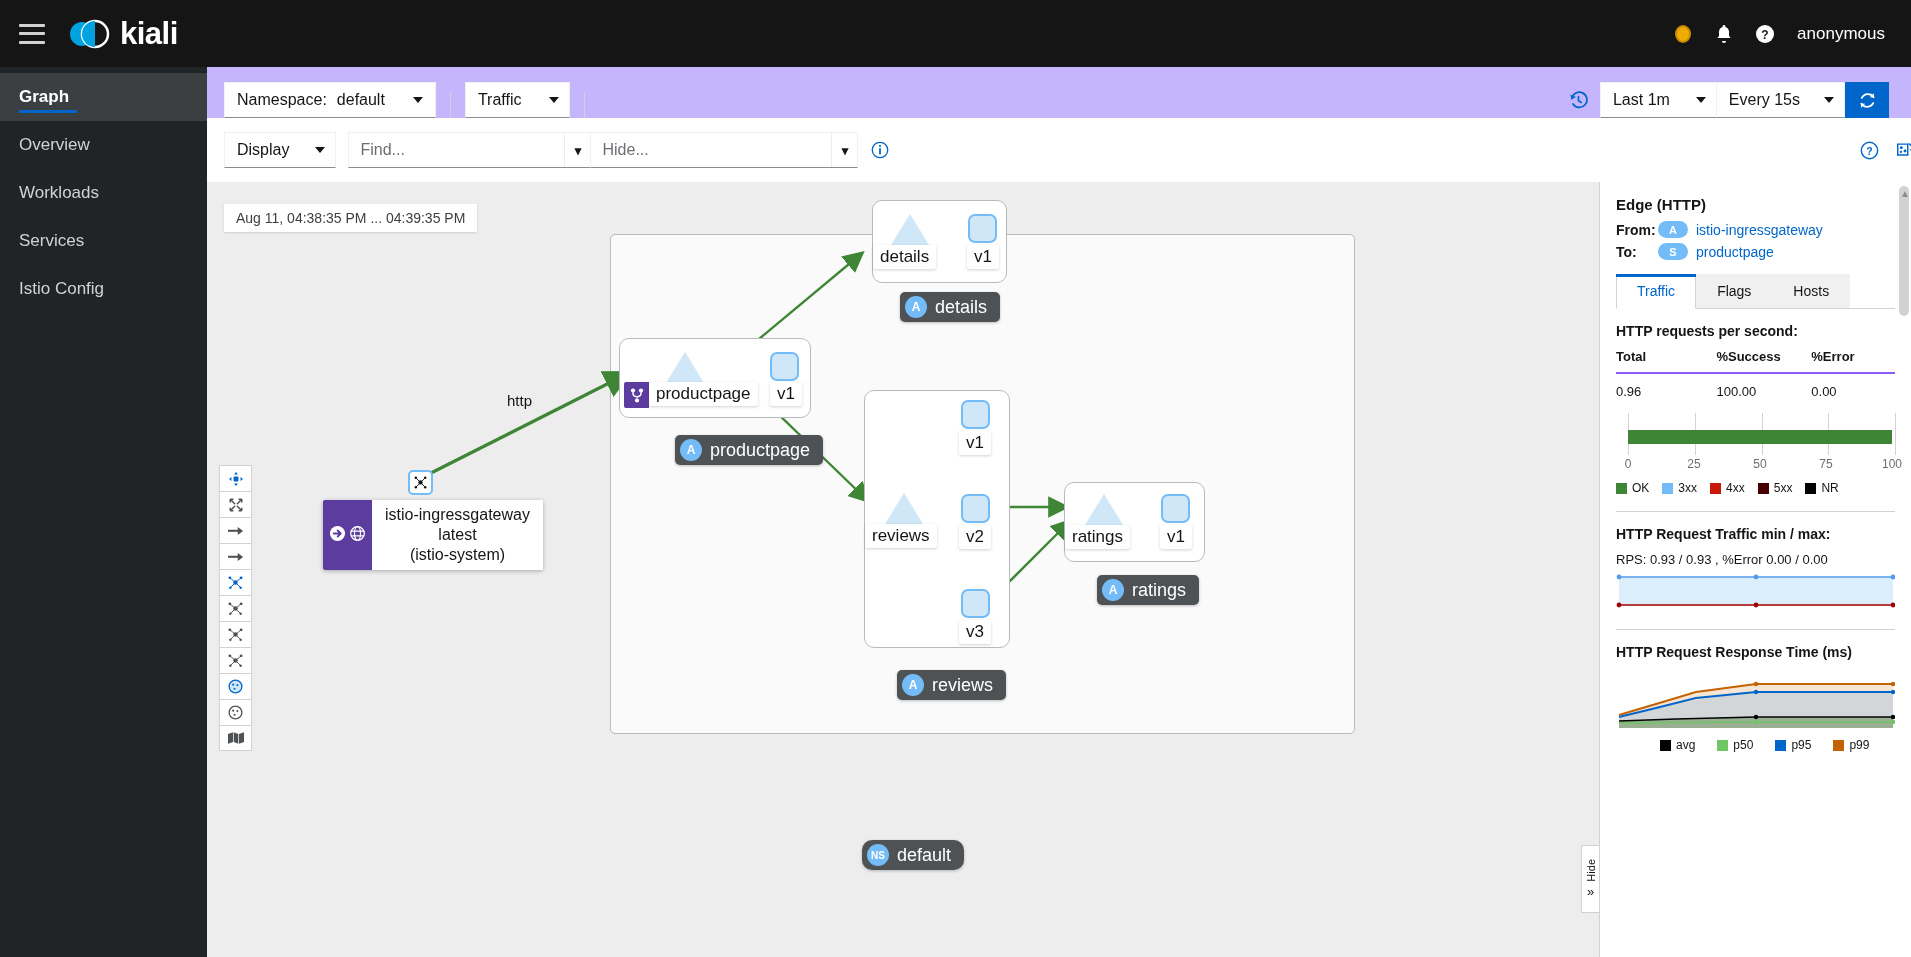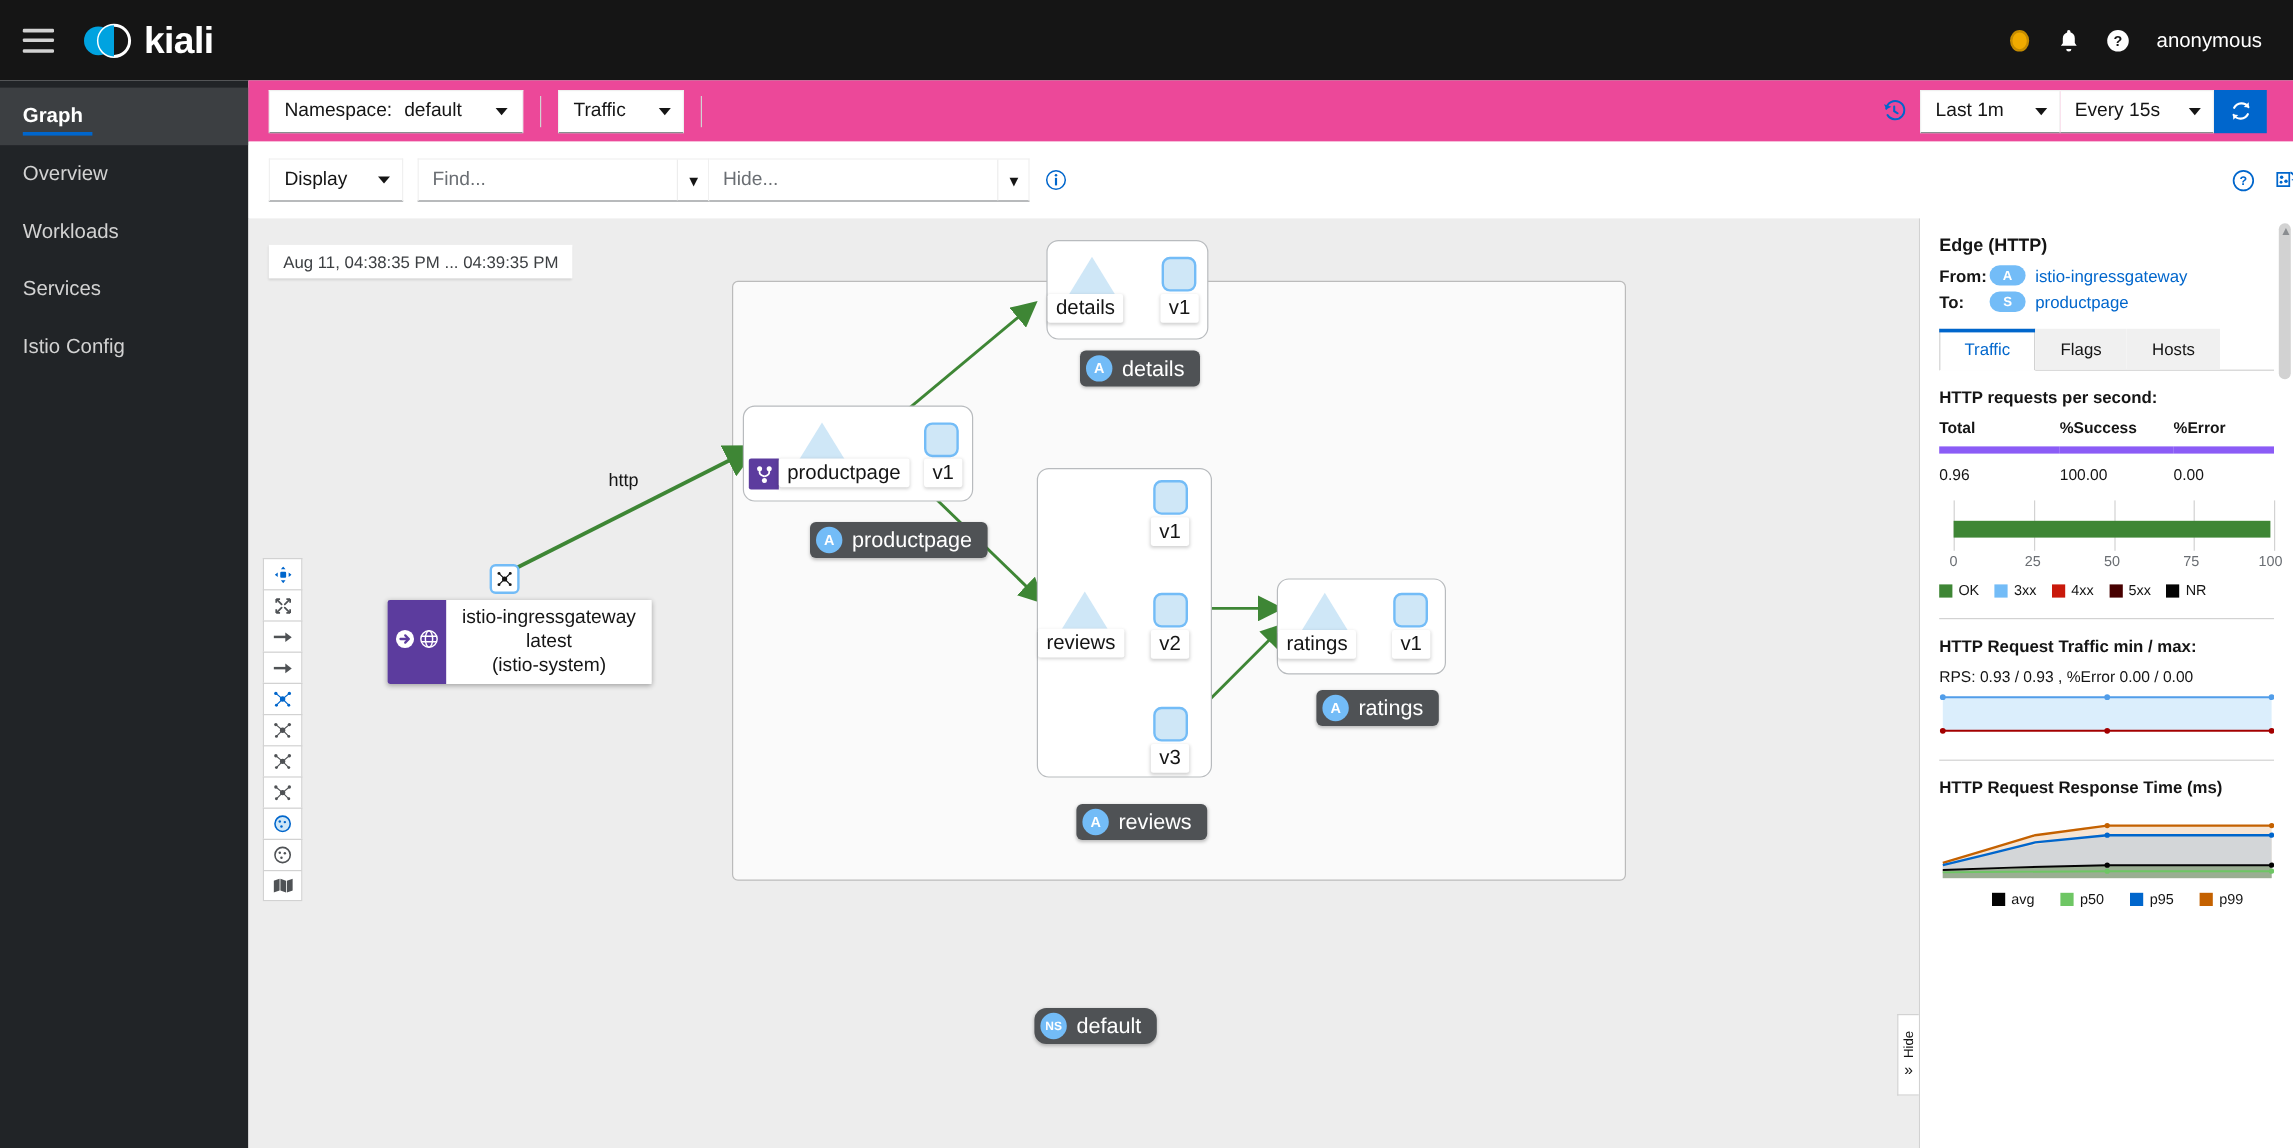--- a/index.html
+++ b/index.html
@@ -43,21 +43,21 @@
   }
   .nav-item.active { background: #3c3f42; color: #fff; font-weight: 700; }
   .nav-item.active::after {
     content: ""; position: absolute; left: 19px; right: 0; bottom: 8px;
     width: 58px; height: 3px; background: #0066cc;
   }
 
   
   .toolbar-1 {
     position: absolute; top: 67px; left: 207px; width: 1704px; height: 51px;
-    background: #ec4899; display: flex; align-items: center; padding-left: 17px;
+    background: #c4b5fd; display: flex; align-items: flex-end; padding-left: 17px;
   }
   .toolbar-2 {
     position: absolute; top: 118px; left: 207px; width: 1732px; height: 64px;
     background: #fff; display: flex; align-items: center; padding-left: 17px;
   }
   .sel {
     height: 36px; border: 1px solid #d2d2d2; background: #fff;
     display: flex; align-items: center; padding: 0 10px 0 12px;
     font-size: 16px; color: #151515; cursor: pointer; gap: 10px;
     border-top-color: #f0f0f0; border-left-color: #f0f0f0; border-right-color: #f0f0f0;
@@ -212,21 +212,21 @@
   }
   .tab.active::before {
     content: ""; position: absolute; left: -1px; right: -1px; top: -1px;
     height: 3px; background: #0066cc;
   }
 
   .sec-title { font-size: 14px; font-weight: 700; color: #151515; margin: 14px 0 10px; }
   .rps-table { width: 100%; border-collapse: collapse; }
   .rps-table th {
     font-size: 13px; font-weight: 700; color: #151515; text-align: left;
-    padding: 0 0 8px 0; border-bottom: 6px solid #8b5cf6;
+    padding: 0 0 8px 0; border-bottom: 2px solid #8b5cf6;
   }
   .rps-table td { font-size: 13px; color: #151515; padding: 10px 0 0 0; }
 
   .barchart { margin-top: 14px; position: relative; height: 60px; }
   .bar-grid { position: absolute; inset: 0 0 18px 12px; }
   .gl { position: absolute; top: 0; bottom: 0; width: 1px; background: #d2d2d2; }
   .the-bar {
     position: absolute; left: 12px; top: 17px; height: 14px; background: #3e8635;
   }
   .bar-ticks {

